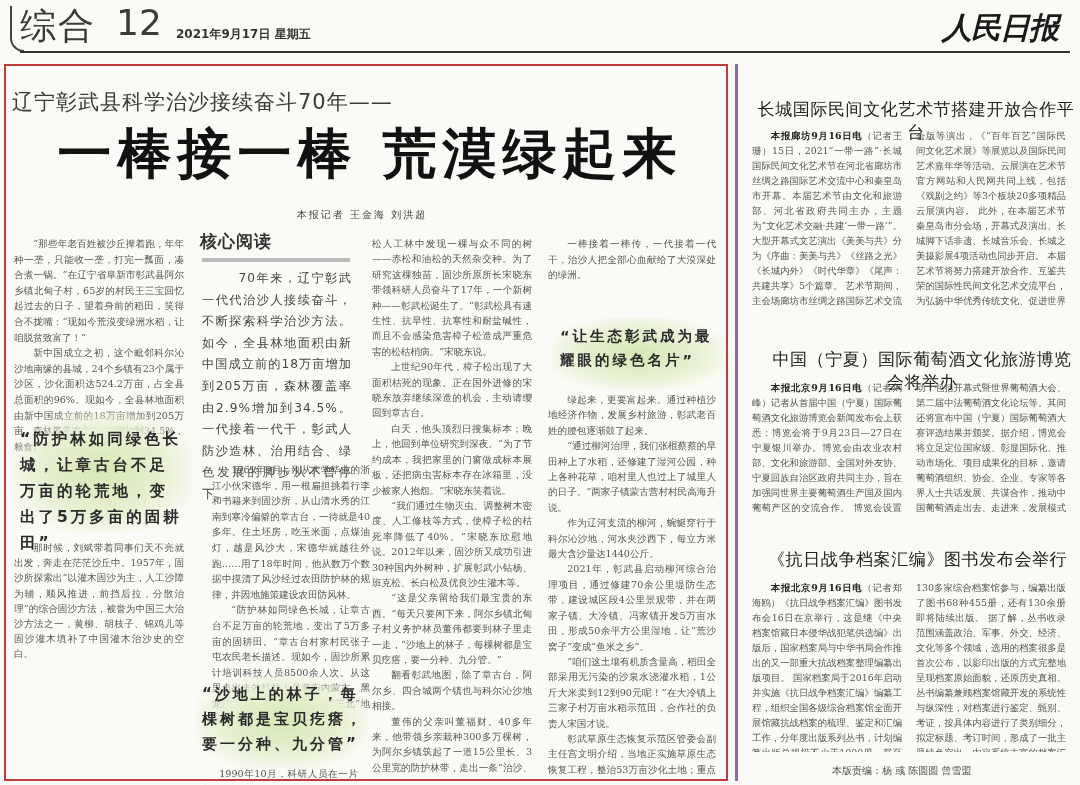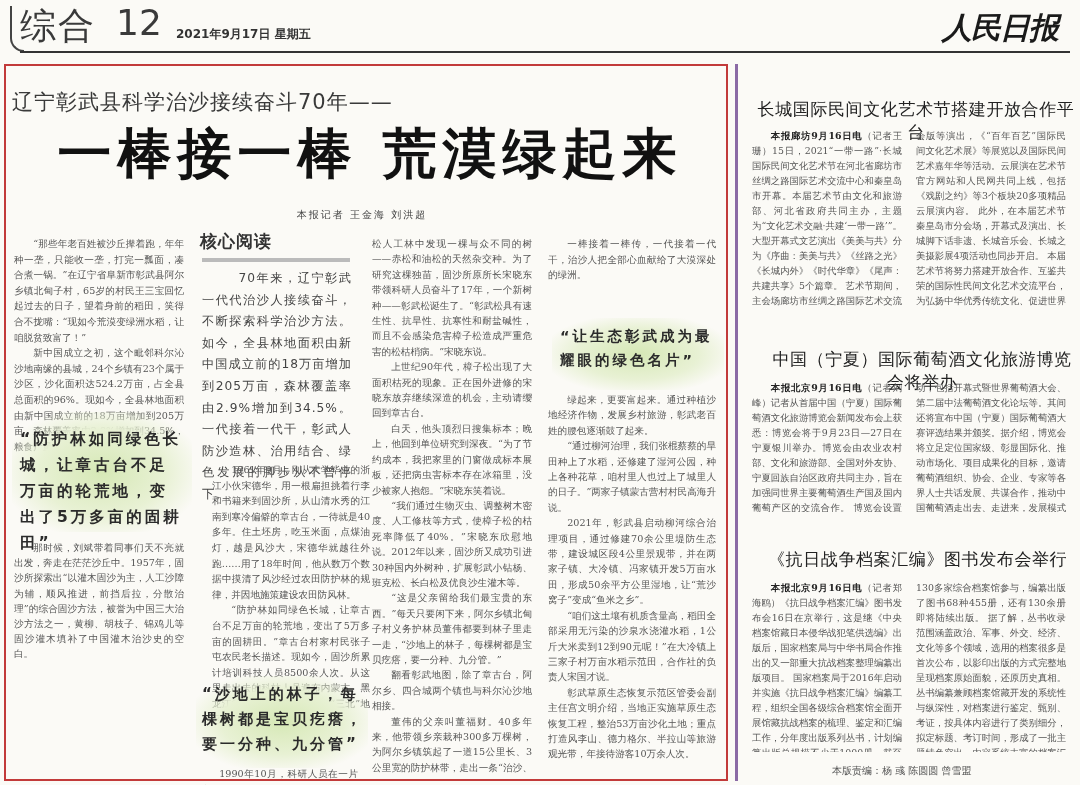--- a/index.html
+++ b/index.html
@@ -105,20 +105,21 @@
   <p>一棒接着一棒传，一代接着一代干，治沙人把全部心血献给了大漠深处的绿洲。</p>
 </div>
 
 <div class="quote-box" style="left:552px; top:318px; width:172px; height:72px;">
   <div class="quote-text" style="padding:6px 2px 0 8px; font-size:14.5px; line-height:24px;">“让生态彰武成为最耀眼的绿色名片”</div>
 </div>
 
 <div class="col" style="left:548px; top:392px; width:168px; height:384px; overflow:hidden; line-height:15.4px;">
   <p>绿起来，更要富起来。通过种植沙地经济作物，发展乡村旅游，彰武老百姓的腰包逐渐鼓了起来。</p>
   <p>“通过柳河治理，我们张棍蔡蔡的旱田种上了水稻，还修建了湿河公园，种上各种花草，咱村里人也过上了城里人的日子。”两家子镇蒙古营村村民高海升说。</p>
+  <p>作为辽河支流的柳河，蜿蜒穿行于科尔沁沙地，河水夹沙西下，每立方米最大含沙量达1440公斤。</p>
   <p>2021年，彰武县启动柳河综合治理项目，通过修建70余公里堤防生态带，建设城区段4公里景观带，并在两家子镇、大冷镇、冯家镇开发5万亩水田，形成50余平方公里湿地，让“荒沙窝子”变成“鱼米之乡”。</p>
   <p>“咱们这土壤有机质含量高，稻田全部采用无污染的沙泉水浇灌水稻，1公斤大米卖到12到90元呢！”在大冷镇上三家子村万亩水稻示范田，合作社的负责人宋国才说。</p>
   <p>彰武草原生态恢复示范区管委会副主任宫文明介绍，当地正实施草原生态恢复工程，整治53万亩沙化土地；重点打造风李山、德力格尔、半拉山等旅游观光带，年接待游客10万余人次。</p>
 
 </div>
 
 <div class="right-edge"></div>
 
 <div class="side-headline" style="left:752px; top:98px;">长城国际民间文化艺术节搭建开放合作平台</div>
 <div class="side-col" style="left:752px; top:128px; width:150px; height:180px; overflow:hidden;">

